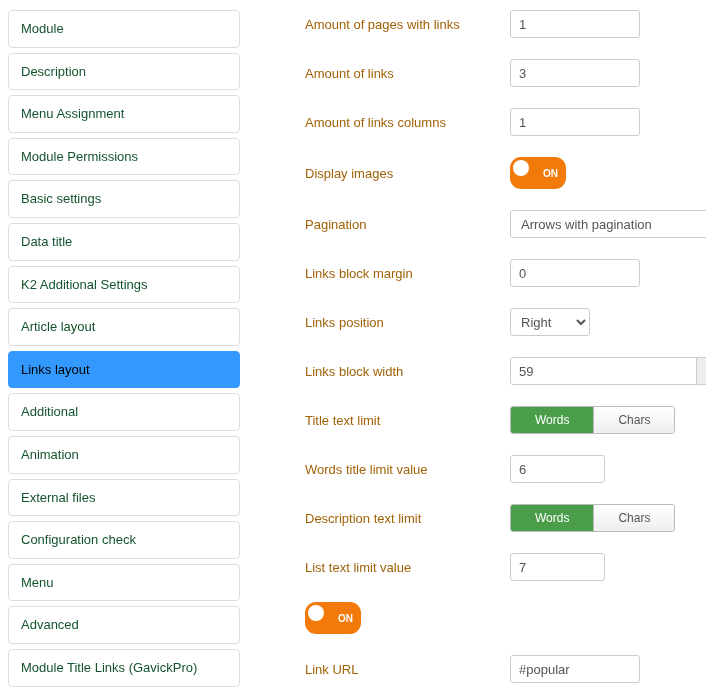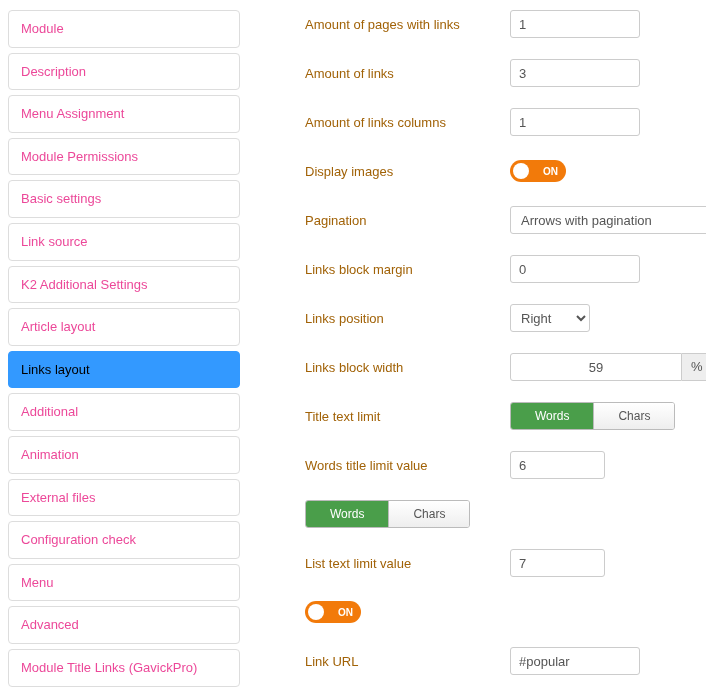--- a/index.html
+++ b/index.html
@@ -1,49 +1,49 @@
 <!DOCTYPE html>
 <html><head>
 <meta charset="utf-8">
 <style>
 *{box-sizing:border-box;margin:0;padding:0}
 body{font-family:Arial,Helvetica,sans-serif;font-size:13px;color:#333;background:#fff;width:706px}
 .wrap{display:flex;padding:10px 8px}
 .side{width:232px;flex-shrink:0}
-.side-item{display:block;width:100%;border:1px solid #ddd;border-radius:4px;padding:10px 12px;margin-bottom:5px;background:#fff;text-align:left;cursor:pointer;color:#ec4899;font-size:13px;line-height:1.2}
+.side-item{display:block;width:100%;border:1px solid #ddd;border-radius:4px;padding:10px 12px;margin-bottom:5px;background:#fff;text-align:left;cursor:pointer;color:#14532d;font-size:13px;line-height:1.2}
 .side-item.active{background:#39f;border-color:#39f;color:#000000}
 .main{flex:1;padding-left:65px;padding-right:8px}
 .row{display:flex;align-items:center;margin-bottom:21px;min-height:28px}
 .lbl{width:205px;flex-shrink:0;font-size:13px;color:#a16207}
 .ctrl{flex:1}
 .txt{border:1px solid #ccc;border-radius:3px;padding:5px 8px;font-size:13px;width:130px;height:28px;color:#555}
 .sel{border:1px solid #ccc;border-radius:3px;padding:4px 6px;font-size:13px;height:28px;background:#fff;color:#555}
 .sel.w1{width:225px}
 .sel.w2{width:80px}
-.toggle{display:inline-flex;align-items:center;width:56px;height:22px;border-radius:11px;background:#f27a0a;color:#fff;font-size:10px;font-weight:bold;padding:0 8px 0 0;justify-content:flex-end;position:relative;cursor:pointer}
+.toggle{display:inline-flex;align-items:center;width:56px;height:32px;border-radius:11px;background:#f27a0a;color:#fff;font-size:10px;font-weight:bold;padding:0 8px 0 0;justify-content:flex-end;position:relative;cursor:pointer}
 .toggle::before{content:"";position:absolute;left:3px;top:3px;width:16px;height:16px;border-radius:50%;background:#fff}
 .seg{display:inline-flex;border:1px solid #bbb;border-radius:3px;overflow:hidden}
 .seg button{border:none;padding:6px 24px;font-size:12px;cursor:pointer;background:linear-gradient(#fff,#eee);color:#555}
 .seg button.on{background:#4a9e4a;color:#fff}
 .seg button:not(:last-child){border-right:1px solid #bbb}
 .num-unit{display:inline-flex}
-.num-unit .txt{width:172px;border-top-right-radius:0;border-bottom-right-radius:0;text-align:center}
+.num-unit .txt{width:187px;border-top-right-radius:0;border-bottom-right-radius:0;text-align:left}
 .num-unit .unit{border:1px solid #ccc;border-left:none;border-top-right-radius:3px;border-bottom-right-radius:3px;background:#eee;padding:5px 9px;font-size:13px;color:#555}
 </style>
 </head>
 <body>
 
 <div class="wrap">
   <div class="side" id="sidebar">
       <button class="side-item">Module</button>
       <button class="side-item">Description</button>
       <button class="side-item">Menu Assignment</button>
       <button class="side-item">Module Permissions</button>
       <button class="side-item">Basic settings</button>
-      <button class="side-item">Link source</button>
+      <button class="side-item">Data title</button>
       <button class="side-item">K2 Additional Settings</button>
       <button class="side-item">Article layout</button>
       <button class="side-item active">Links layout</button>
       <button class="side-item">Additional</button>
       <button class="side-item">Animation</button>
       <button class="side-item">External files</button>
       <button class="side-item">Configuration check</button>
       <button class="side-item">Menu</button>
       <button class="side-item">Advanced</button>
       <button class="side-item">Module Title Links (GavickPro)</button>
@@ -103,20 +103,21 @@
             <button>Chars</button>
           </span></div>
     </div>
 
     <div class="row">
       <div class="lbl">Words title limit value</div>
       <div class="ctrl"><input class="txt" style="width: 95px;" value="6"></div>
     </div>
 
     <div class="row">
+      <div class="lbl">Description text limit</div>
       <div class="ctrl"><span class="seg">
             <button class="on">Words</button>
             <button>Chars</button>
           </span></div>
     </div>
 
     <div class="row">
       <div class="lbl">List text limit value</div>
       <div class="ctrl"><input class="txt" style="width: 95px;" value="7"></div>
     </div>

